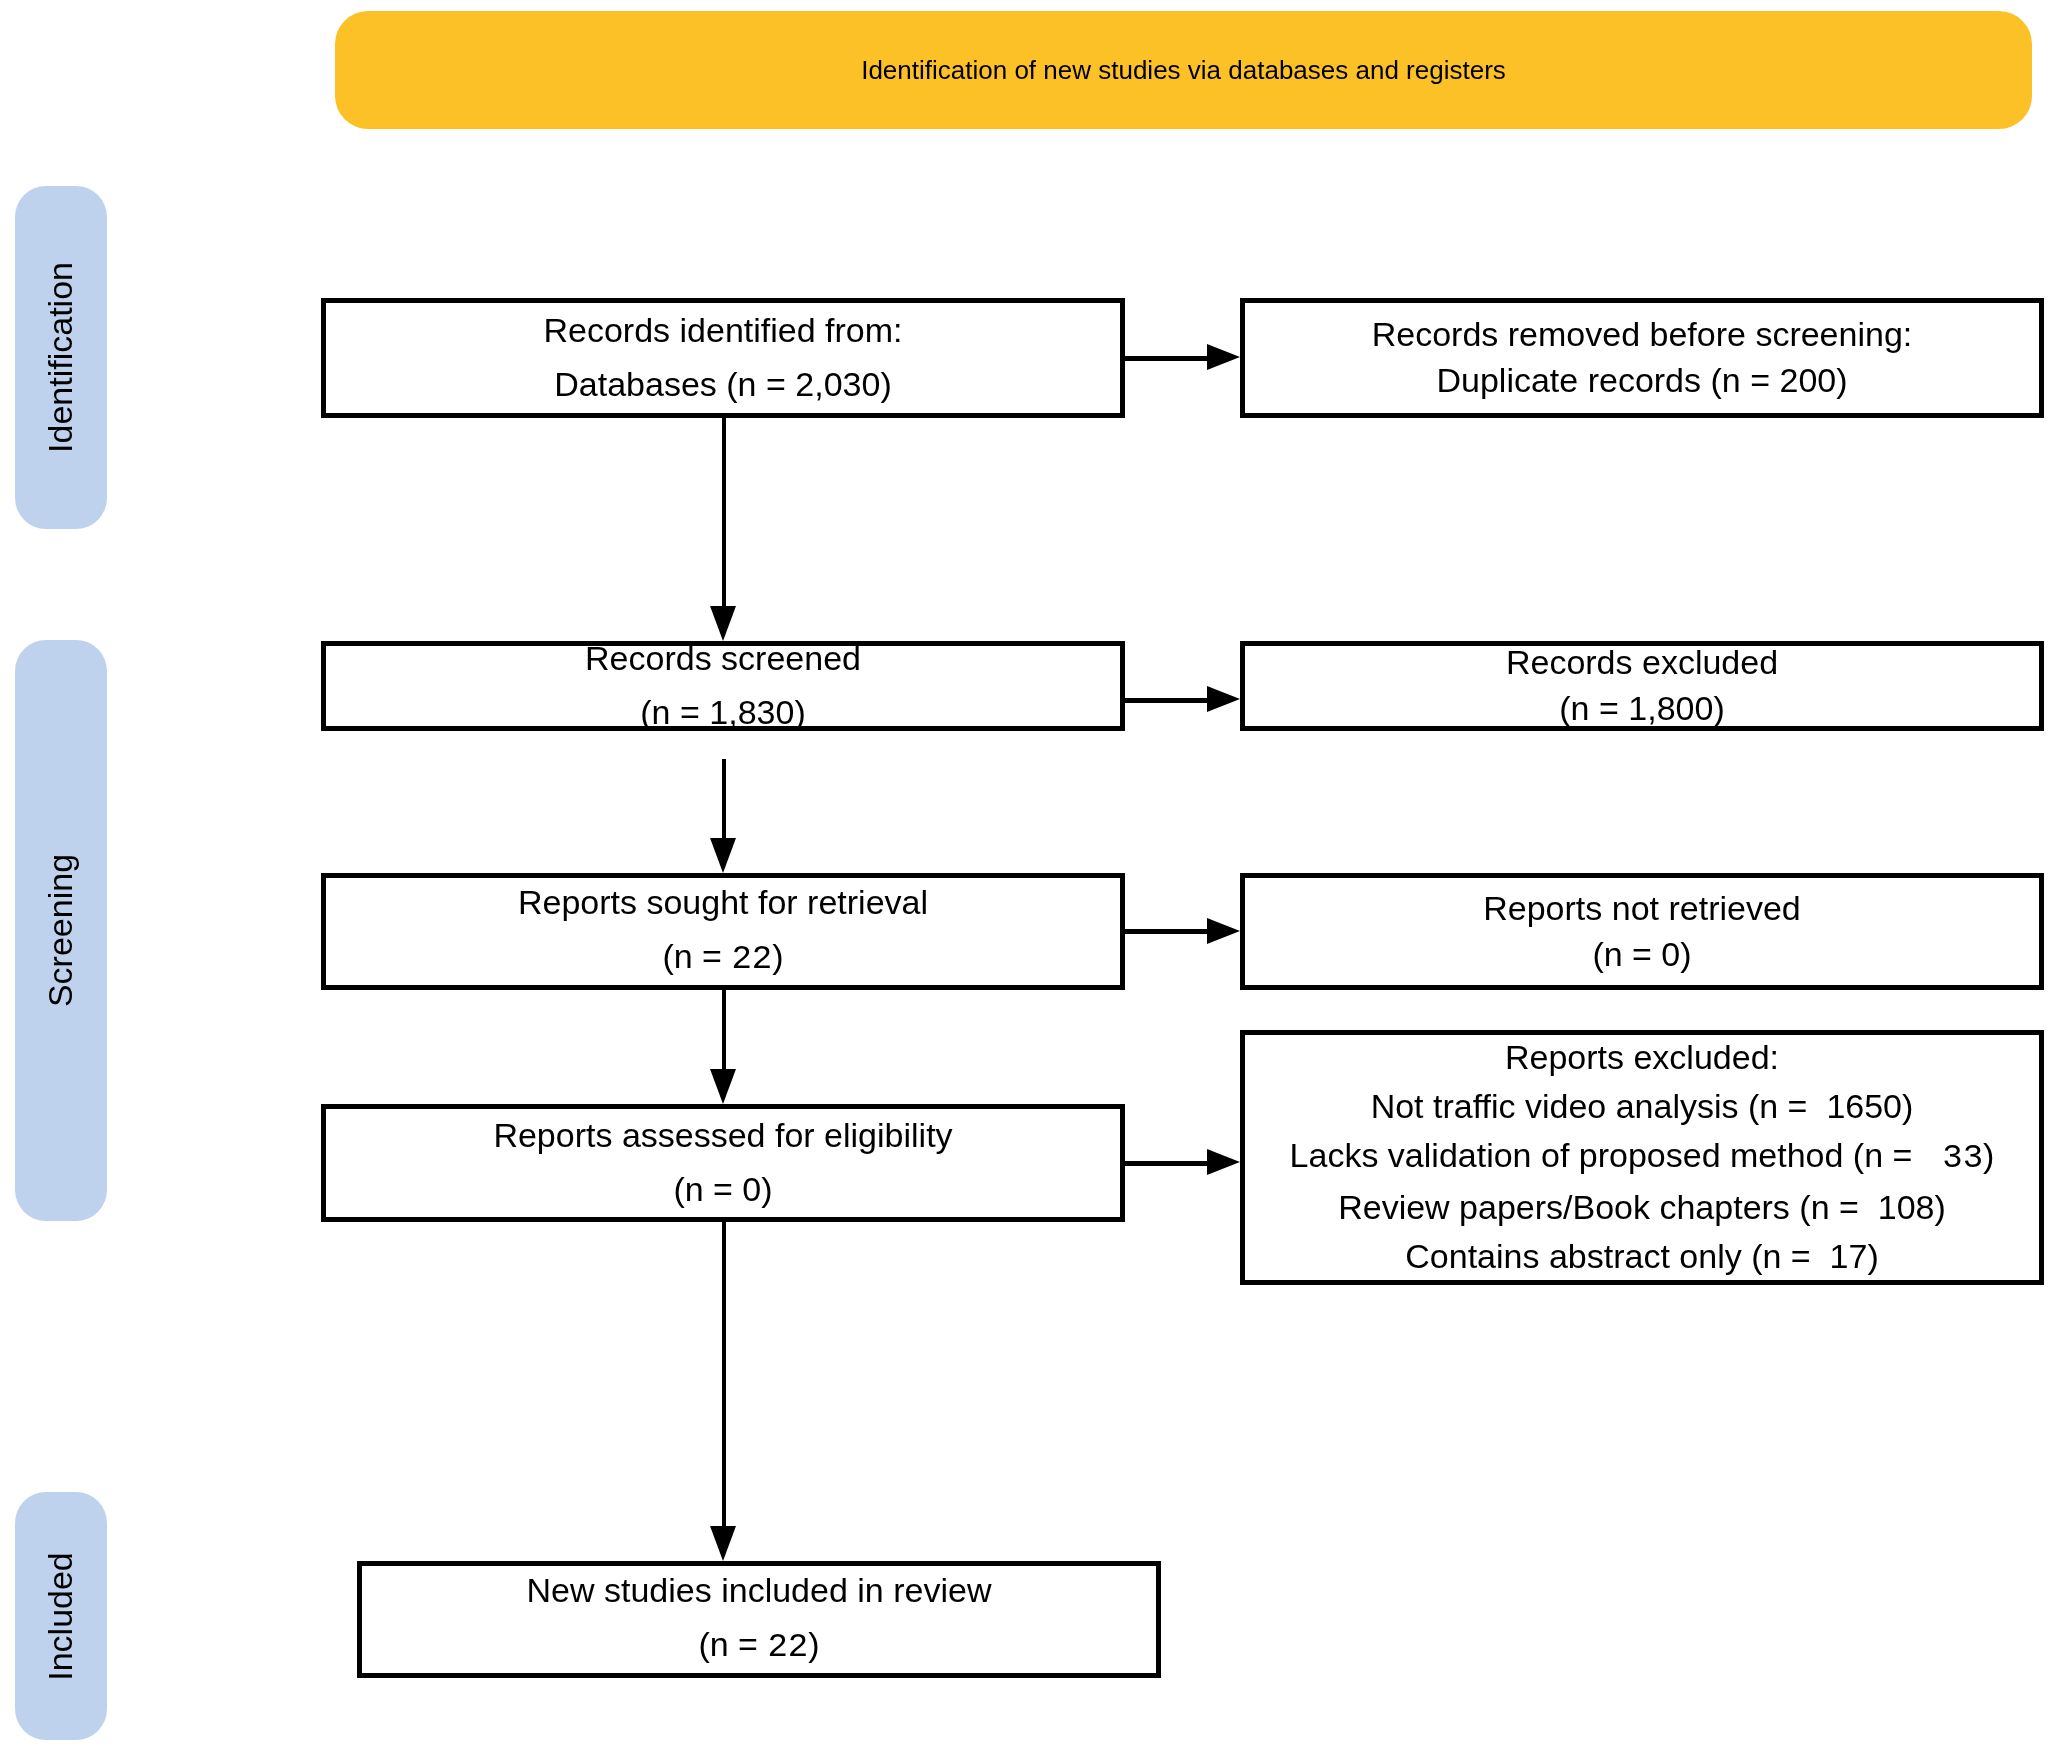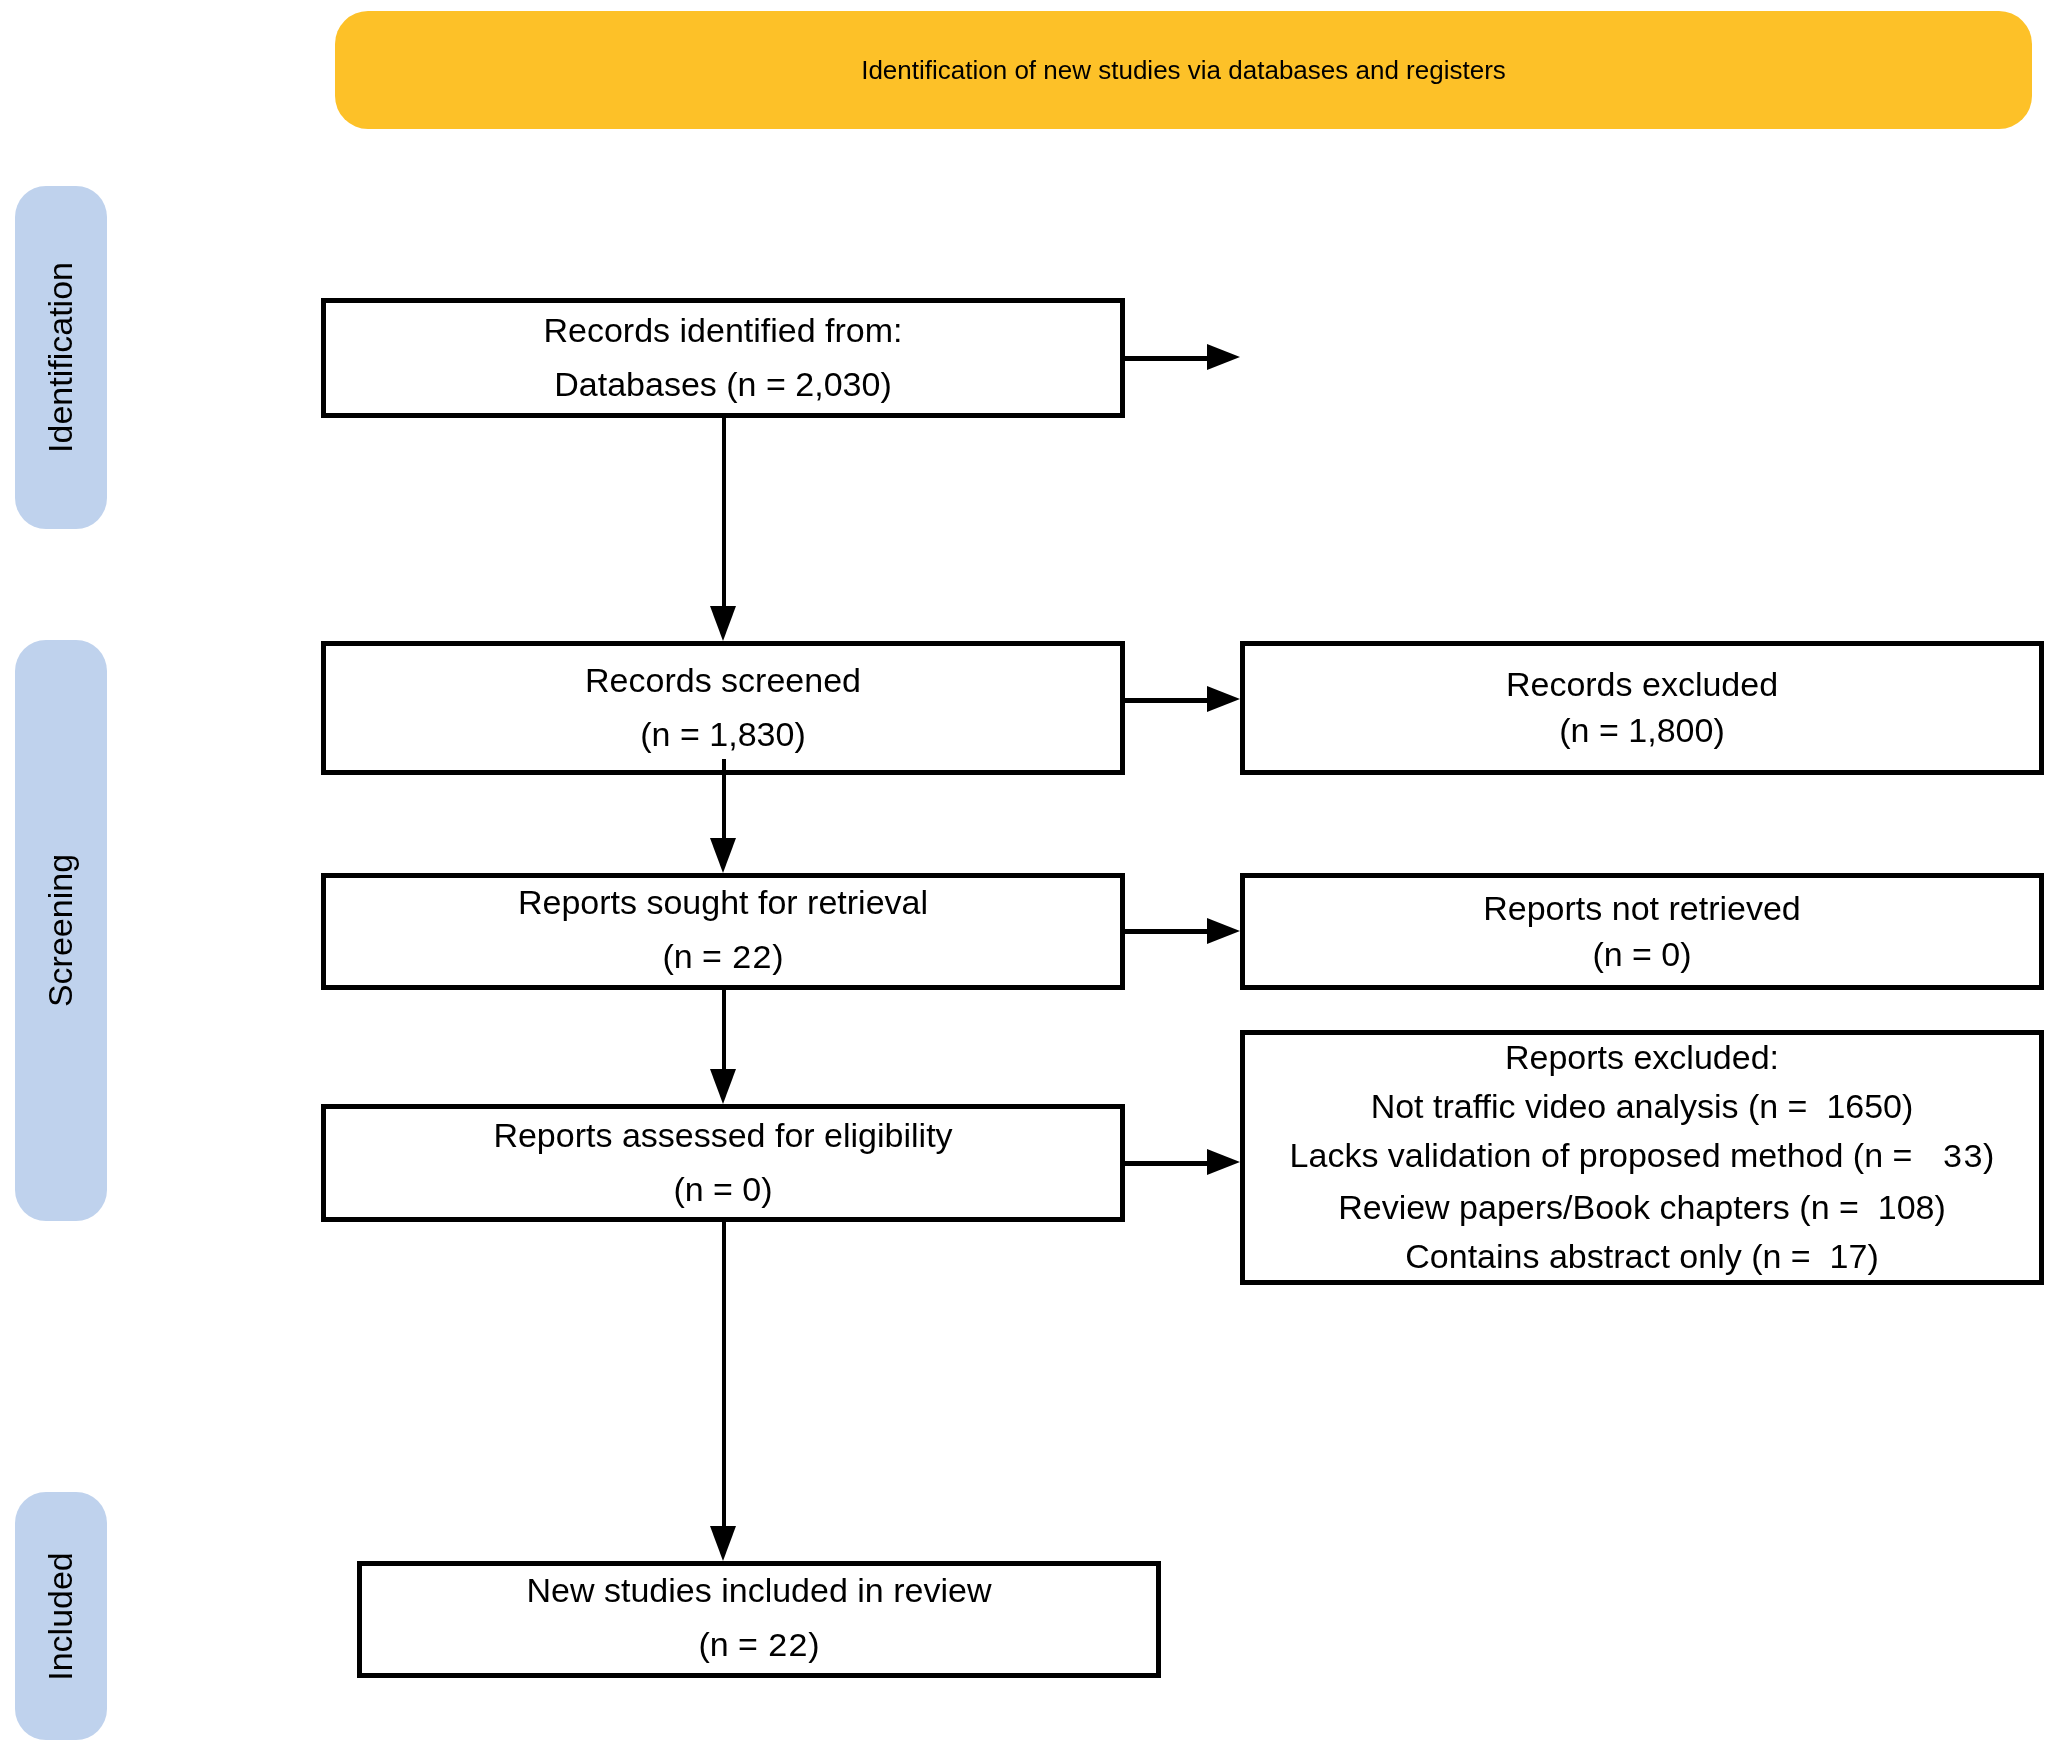--- a/index.html
+++ b/index.html
@@ -42,21 +42,21 @@
     box-sizing: border-box;
     display: flex; flex-direction: column;
     align-items: center; justify-content: center;
     text-align: center;
     font-size: 34px;
     line-height: 1.34;
   }
   .col-left  { left: 321px; gap: 8px; }
   .col-right { left: 1240px; }
   .b-row1 { top: 298px;  height: 120px; }
-  .b-row2 { top: 641px;  height: 134px; }
+  .b-row2 { top: 641px;  height: 90px; }
   .b-row3 { top: 873px;  height: 117px; }
   .b-row4 { top: 1104px; height: 118px; }
   .b-row4r{ top: 1030px; height: 255px; justify-content: space-between; }
   .b-row5 { top: 1561px; height: 117px; margin-left: 36px; }
   .line { white-space: pre; }
   .num { font-family: inherit; }
   .serif { font-family: Liberation Mono, monospace; }
   .vline { position: absolute; width: 3.7px; background: #000000; left: 722px; }
   .hline { position: absolute; height: 4.6px; background: #000000; left: 1125px; width: 82px; }
   .head-down {
@@ -87,20 +87,24 @@
   <div class="stage stage-screening">
     <span>Screening</span>
   </div>
   <div class="stage stage-included">
     <span>Included</span>
   </div>
 
   <div class="box col-left b-row1">
     <div class="line"><span>Records identified from:</span><span class="num"></span><span></span></div>
     <div class="line"><span>Databases (n = </span><span class="num">2,030</span><span>)</span></div>
+  </div>
+  <div class="box col-right b-row1">
+    <div class="line"><span>Records removed before screening:</span><span class="num"></span><span></span></div>
+    <div class="line"><span>Duplicate records (n = </span><span class="num">200</span><span>)</span></div>
   </div>
 
   <div class="box col-left b-row2">
     <div class="line"><span>Records screened</span><span class="num"></span><span></span></div>
     <div class="line"><span>(n = </span><span class="num">1,830</span><span>)</span></div>
   </div>
   <div class="box col-right b-row2">
     <div class="line"><span>Records excluded</span><span class="num"></span><span></span></div>
     <div class="line"><span>(n = </span><span class="num">1,800</span><span>)</span></div>
   </div>

